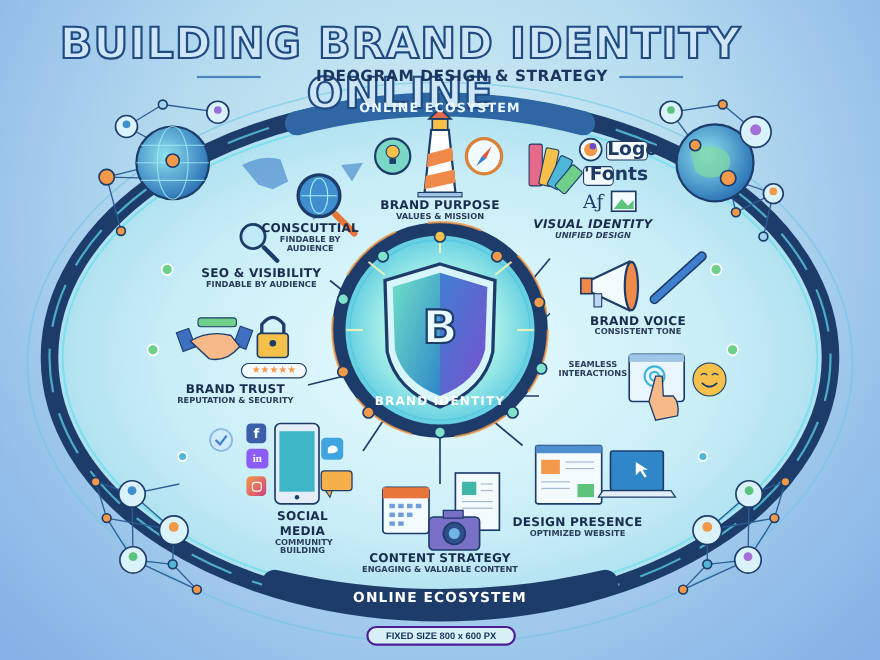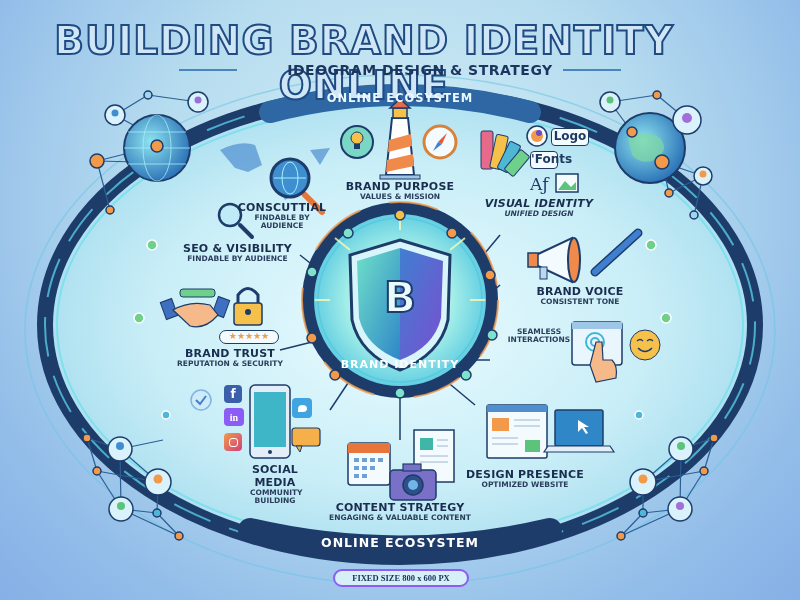--- a/index.html
+++ b/index.html
@@ -26,31 +26,31 @@
       font-size:14px; font-weight:700; color:#1b355f; letter-spacing:0.5px;
       font-family:"DejaVu Sans", sans-serif;
       margin-left:40px;
     }
     svg.bg { position:absolute; left:0; top:0; }
     .lbl { position:absolute; text-align:center; font-family:"DejaVu Sans", sans-serif; }
     .lbl .h { font-size:11px; font-weight:700; color:#1a2d4f; letter-spacing:0.2px; }
     .lbl .s { font-size:7.5px; font-weight:700; color:#2b3d5c; line-height:1.1; }
     .footer-pill {
       left:333px; top:569px; width:136px; height:18px; border-radius:10px;
-      background:#d7f0f8; border:2px solid #8b5cf6;
+      background:#d7f0f8; border:2px solid #4c1d95;
       font-size:8.5px; font-weight:700; color:#15305a; text-align:center; line-height:14px;
-      font-family:Liberation Serif, serif;
+      font-family:Liberation Sans, sans-serif;
     }
     .icon-chip {
       position:absolute; border-radius:4px; display:flex; align-items:center; justify-content:center;
       font-weight:700; color:#fff; font-family:"DejaVu Sans", sans-serif;
     }
     .tag-chip {
       position:absolute; background:#f3fbff; border:1.5px solid #1e3a63; border-radius:4px;
-      font-size:12px; font-weight:700; color:#1e3a63; text-align:center; font-family:"DejaVu Sans", sans-serif;
+      font-size:17px; font-weight:700; color:#1e3a63; font-family:"DejaVu Sans", sans-serif;
     }
   </style>
 </head>
 <body>
 
 <svg class="bg" width="800" height="600" viewBox="0 0 800 600">
   <defs>
     <radialGradient id="innerGlow" cx="50%" cy="50%" r="50%">
       <stop offset="0%" stop-color="#e9fbff"></stop>
       <stop offset="70%" stop-color="#c9eef7"></stop>
@@ -445,21 +445,21 @@
   <div class="s">OPTIMIZED WEBSITE</div>
 </div>
 <div class="lbl" style="left:325px;top:501px;width:150px;text-align:center;">
   <div class="h">CONTENT STRATEGY</div>
   <div class="s">ENGAGING &amp; VALUABLE CONTENT</div>
 </div>
 <div class="lbl" style="left:230px;top:463px;width:90px;">
   <div class="h">SOCIAL MEDIA</div>
   <div class="s" style="width:50px;margin:0 auto;">COMMUNITY BUILDING</div>
 </div>
-<div class="lbl" style="left:170px;top:347px;width:120px;">
+<div class="lbl" style="left:154px;top:347px;width:120px;">
   <div class="h">BRAND TRUST</div>
   <div class="s">REPUTATION &amp; SECURITY</div>
 </div>
 <div class="lbl" style="left:180px;top:242px;width:115px;">
   <div class="h">SEO &amp; VISIBILITY</div>
   <div class="s">FINDABLE BY AUDIENCE</div>
 </div>
 <div class="lbl" style="left:222px;top:201px;width:120px;">
   <div class="h">CONSCUTTIAL</div>
   <div class="s" style="width:56px;margin:0 auto;">FINDABLE BY AUDIENCE</div>

